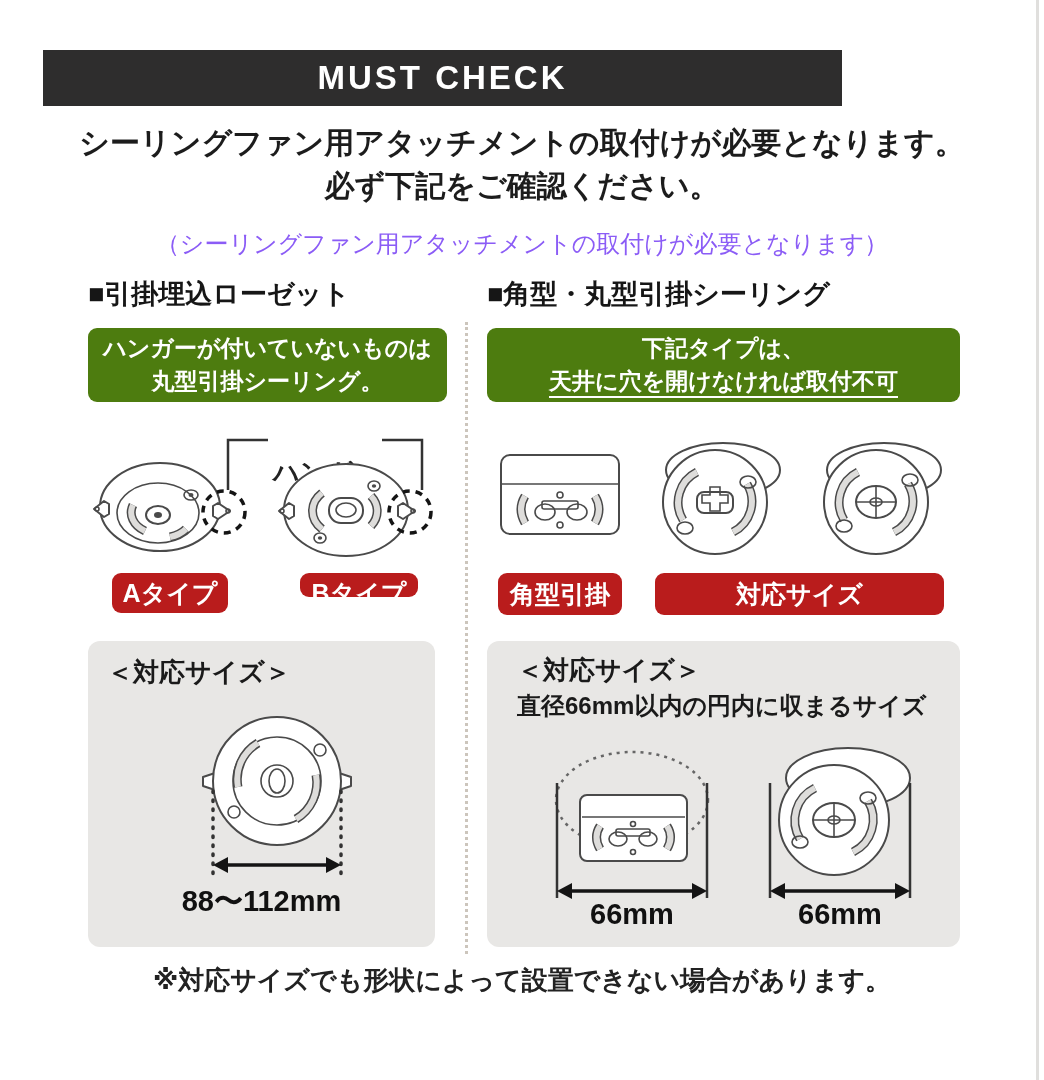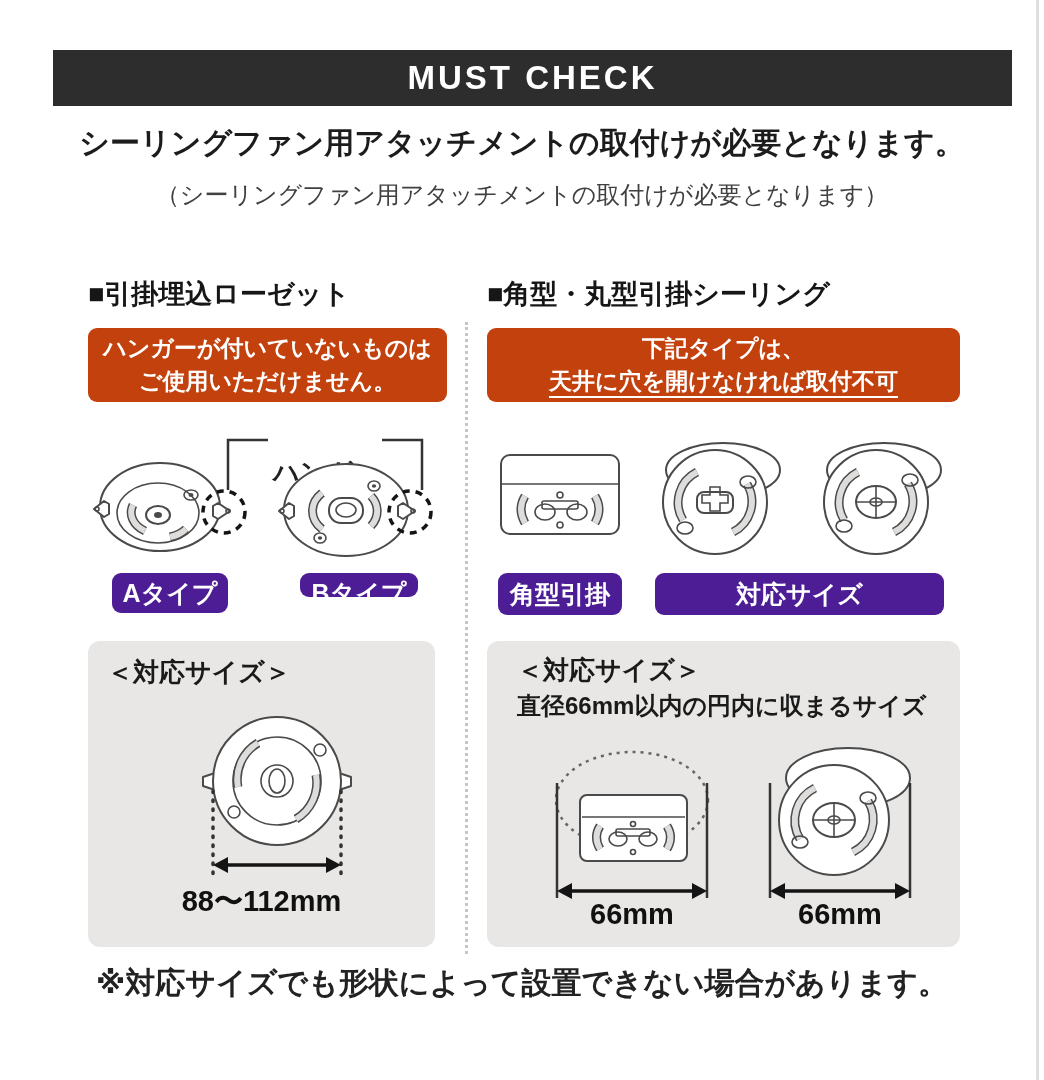--- a/index.html
+++ b/index.html
@@ -8,97 +8,98 @@
     background:#ffffff;
     font-family:"Liberation Sans","DejaVu Sans",sans-serif;
     color:#1b1b1b;
     position:relative;
     overflow:hidden;
   }
   .abs { position:absolute; }
 
   
   .header-bar {
-    left:43px; top:50px; width:959px; height:56px;
+    left:43px; top:50px; width:799px; height:56px;
     background:#2e2d2d; color:#ffffff;
     font-size:33px; font-weight:600; letter-spacing:3px;
-    line-height:56px; text-align:center;margin-left:10px;
+    line-height:56px; text-align:center;
   }
 
   
   .intro { left:0; top:121px; width:1044px; text-align:center; }
   .intro-line { font-size:30px; font-weight:700; line-height:43px; color:#1c1c1c; }
-  .intro-note { font-size:24px; font-weight:400; line-height:34px; color:#404040; margin-top:14px; }
+  .intro-note { font-size:24px; font-weight:400; line-height:34px; color:#8b5cf6; margin-top:20px; }
 
   
   .col-heading { font-size:27px; font-weight:700; color:#161616; }
 
   
   .warn-box {
-    background:#c2410c; color:#ffffff; border-radius:9px;
+    background:#4d7c0f; color:#ffffff; border-radius:9px;
     text-align:center; font-weight:700; font-size:23px; line-height:33px;
     padding-top:4px;
   }
   .warn-underline { border-bottom:2px solid #fff; padding-bottom:2px; }
 
   
   .type-label {
-    background:#4c1d95; color:#ffffff; border-radius:9px;
+    background:#b91c1c; color:#ffffff; border-radius:9px;
     text-align:center; font-weight:700; font-size:25px;
   }
 
   
   .size-panel { background:#e8e7e5; border-radius:12px; }
   .size-heading { font-size:26px; font-weight:700; color:#1a1a1a;text-align:right; }
   .size-sub { font-size:24px; font-weight:700; color:#1a1a1a;text-align:right; }
   .meas-text { font-size:29px; font-weight:700; color:#111; text-align:center; }
 
   
   .divider {
     left:465px; top:322px; height:632px; width:0;
     border-left:3px dotted #ccc5bc;
   }
   .edge-line { left:1036px; top:0; width:3px; height:1080px; background:#e0dfdd; }
 
   .hanger-text { font-size:26px; font-weight:700; color:#222; text-align:center; }
 
   .footer-note {
     left:0; top:963px; width:1044px; text-align:center;
-    font-size:30px; font-weight:600; color:#222;
+    font-size:26px; font-weight:600; color:#222;
   }
   svg .fw   { fill:#ffffff; stroke:#4a4a4a; stroke-width:2; stroke-linejoin:round; }
   svg .thin { fill:none; stroke:#4a4a4a; stroke-width:1.6; }
   svg .slot-o { fill:none; stroke:#4a4a4a; stroke-width:9; }
   svg .slot-i { fill:none; stroke:#dedddb; stroke-width:6; }
   svg .dash { fill:none; stroke:#141414; stroke-width:3.5; stroke-dasharray:7 6; }
   svg .dote { fill:none; stroke:#666; stroke-width:2.5; stroke-dasharray:3 5; }
   svg .dotl { stroke:#333; stroke-width:3.5; stroke-dasharray:1.5 7.5; stroke-linecap:round; fill:none; }
   svg .meas { stroke:#141414; stroke-width:3.5; }
   svg .measv { stroke:#333; stroke-width:2.5; }
   svg .ah { fill:#141414; stroke:none; }
   svg .brk { fill:none; stroke:#333; stroke-width:2.5; }
 </style>
 </head>
 <body>
 
 <div class="abs header-bar">MUST CHECK</div>
 
 <div class="abs intro">
   <div class="intro-line">シーリングファン用アタッチメントの取付けが必要となります。</div>
+  <div class="intro-line">必ず下記をご確認ください。</div>
   <div class="intro-note">（シーリングファン用アタッチメントの取付けが必要となります）</div>
 </div>
 
 <div class="abs divider"></div>
 <div class="abs edge-line"></div>
 
 <div class="abs col-heading" style="left:88px; top:276px;">■引掛埋込ローゼット</div>
 
 <div class="abs warn-box" style="left:88px; top:328px; width:359px; height:74px;">
   <div>ハンガーが付いていないものは</div>
-  <div>ご使用いただけません。</div>
+  <div>丸型引掛シーリング。</div>
 </div>
 
 <div class="abs hanger-text" style="left:266px; top:427px; width:120px;margin-top:28px;">ハンガー</div>
 <svg class="abs" style="left:210px; top:432px;" width="230" height="60" viewBox="0 0 230 60">
   <polyline class="brk" points="58,8 18,8 18,58"></polyline>
   <polyline class="brk" points="172,8 212,8 212,58"></polyline>
 </svg>
 
 <svg class="abs" style="left:88px; top:455px;" width="160" height="115" viewBox="0 0 160 115">
   <ellipse class="fw" cx="72" cy="52" rx="60" ry="44"></ellipse>

